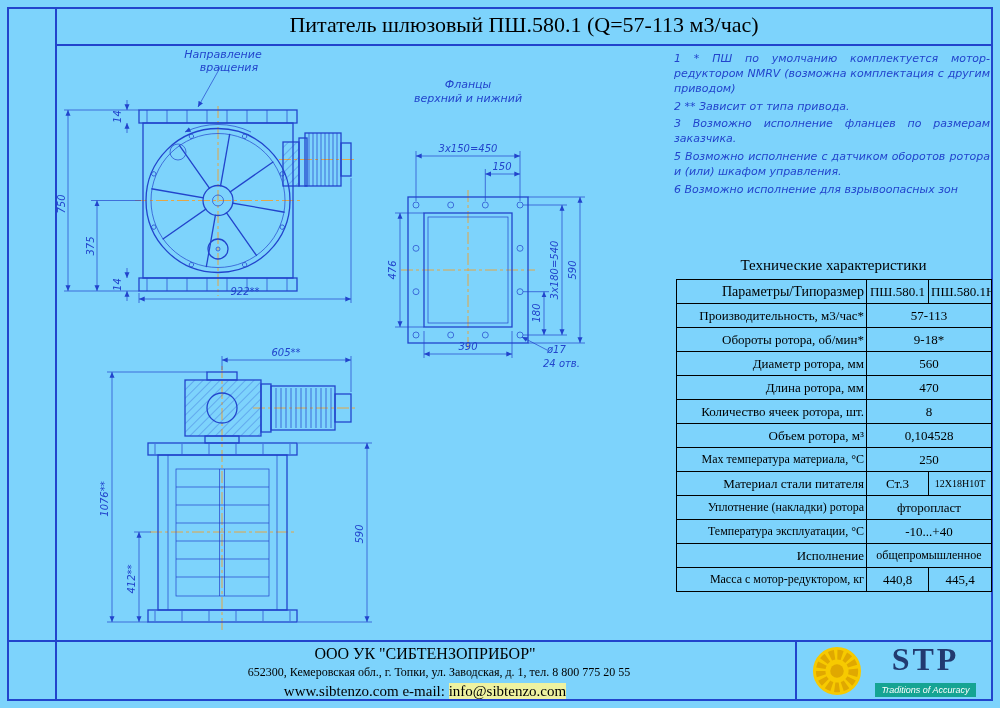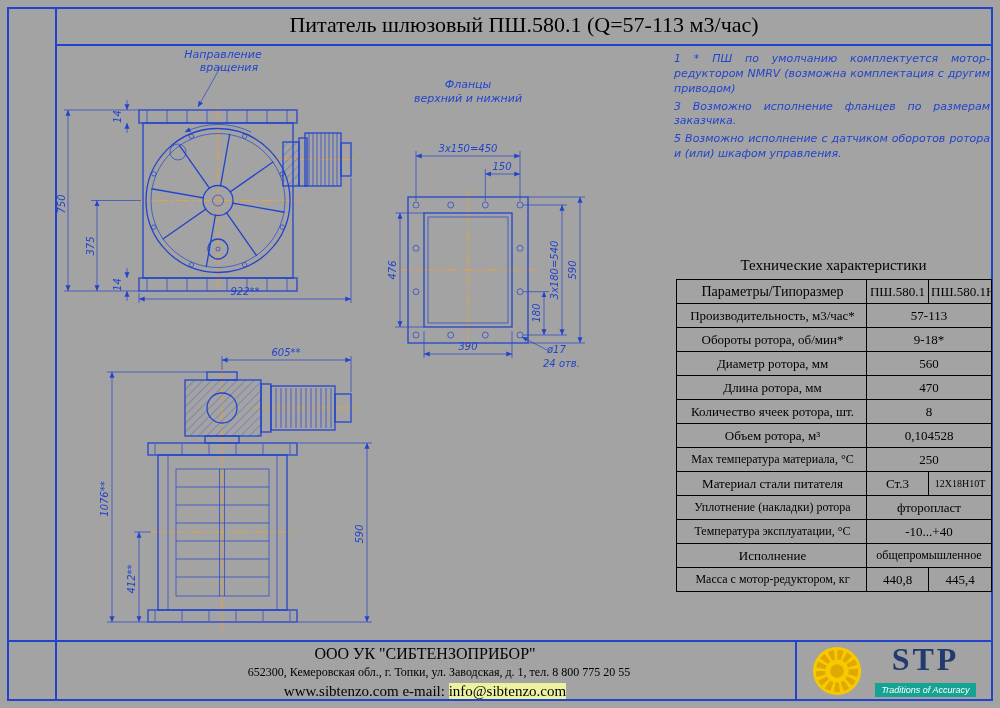--- a/index.html
+++ b/index.html
@@ -1,16 +1,16 @@
 <!DOCTYPE html>
 <html><head>
 <meta charset="utf-8">
 <style>
   html,body{margin:0;padding:0;background:#fff;}
-  .sheet{position:relative;width:1000px;height:708px;background:#a3a3a3;overflow:hidden;
+  .sheet{position:relative;width:1000px;height:708px;background:#7dd3fc;overflow:hidden;
          font-family:"Liberation Serif", serif;text-decoration:underline;}
   .bline{position:absolute;background:#2244cc;}
   .border-outer{position:absolute;left:7px;top:7px;width:982px;height:690px;border:2px solid #2244cc;}
   .line-v-margin{left:55px;top:7px;width:2px;height:694px;}
   .line-h-title{left:55px;top:44px;width:936px;height:2px;}
   .line-h-footer{left:7px;top:640px;width:986px;height:2px;}
   .line-v-footer{left:795px;top:640px;width:2px;height:61px;}
   .title{position:absolute;left:57px;top:12px;width:934px;text-align:center;
          font-size:22px;color:#000;white-space:nowrap;}
   .drawing-svg{position:absolute;left:55px;top:44px;width:615px;height:596px;}
@@ -24,21 +24,21 @@
          font:italic 11px/1.35 "DejaVu Sans",sans-serif;text-align:justify;}
   .notes p{margin:0 0 3px 0;}
   .tbl-title{position:absolute;left:676px;top:257px;width:315px;text-align:center;
              font-size:15px;color:#000;}
   .specs{position:absolute;left:676px;top:279px;width:315px;border-collapse:collapse;
          font-size:13px;color:#000;table-layout:fixed;}
   .specs td,.specs th{border:1px solid #000;height:21px;padding:1px 2px;font-weight:normal;
          overflow:hidden;white-space:nowrap;}
   .specs th{font-size:13px;}
   .specs th.p{font-size:14px;}
-  .specs .p{text-align:center;padding-left:4px;}
+  .specs .p{text-align:right;padding-left:4px;}
   .specs .v{text-align:center;}
   .specs .fit{font-size:12px;}
   .specs .xs{font-size:10px;}
   .footer-text{position:absolute;left:57px;top:644px;width:736px;text-align:center;color:#000;}
   .footer-l1{font-size:16px;line-height:19px;}
   .footer-l2{font-size:12px;line-height:19px;margin-left:28px;}
   .footer-l3{font-size:15px;line-height:19px;}
   .email-hl{background:#eef2a0;}
   .logo{position:absolute;left:797px;top:642px;width:194px;height:57px;
         display:flex;align-items:center;justify-content:center;gap:13px;}
@@ -310,22 +310,24 @@
 
       <line class="thin" x1="243" y1="399" x2="317" y2="399"></line>
       <line class="thin" x1="243" y1="578" x2="317" y2="578"></line>
       <line class="thin" x1="312" y1="399" x2="312" y2="578" marker-start="url(#arr)" marker-end="url(#arr)"></line>
       <text class="dtxt" x="308" y="490" text-anchor="middle" transform="rotate(-90 308 490)">590</text>
     </g>
   </svg>
 
   <div class="notes">
     <p>1 *  ПШ по умолчанию комплектуется мотор-редуктором NMRV (возможна комплектация с другим приводом)</p>
+    <p>2 ** Зависит от типа привода.</p>
     <p>3 Возможно исполнение фланцев по размерам заказчика.</p>
     <p>5 Возможно исполнение с датчиком оборотов ротора и (или) шкафом управления.</p>
+    <p>6 Возможно исполнение для взрывоопасных зон</p>
   </div>
 
   <div class="tbl-title">Технические характеристики</div>
   <table class="specs">
     <colgroup>
         <col style="width:190px">
         <col style="width:62px">
         <col style="width:63px">
       </colgroup>
     <tbody>

